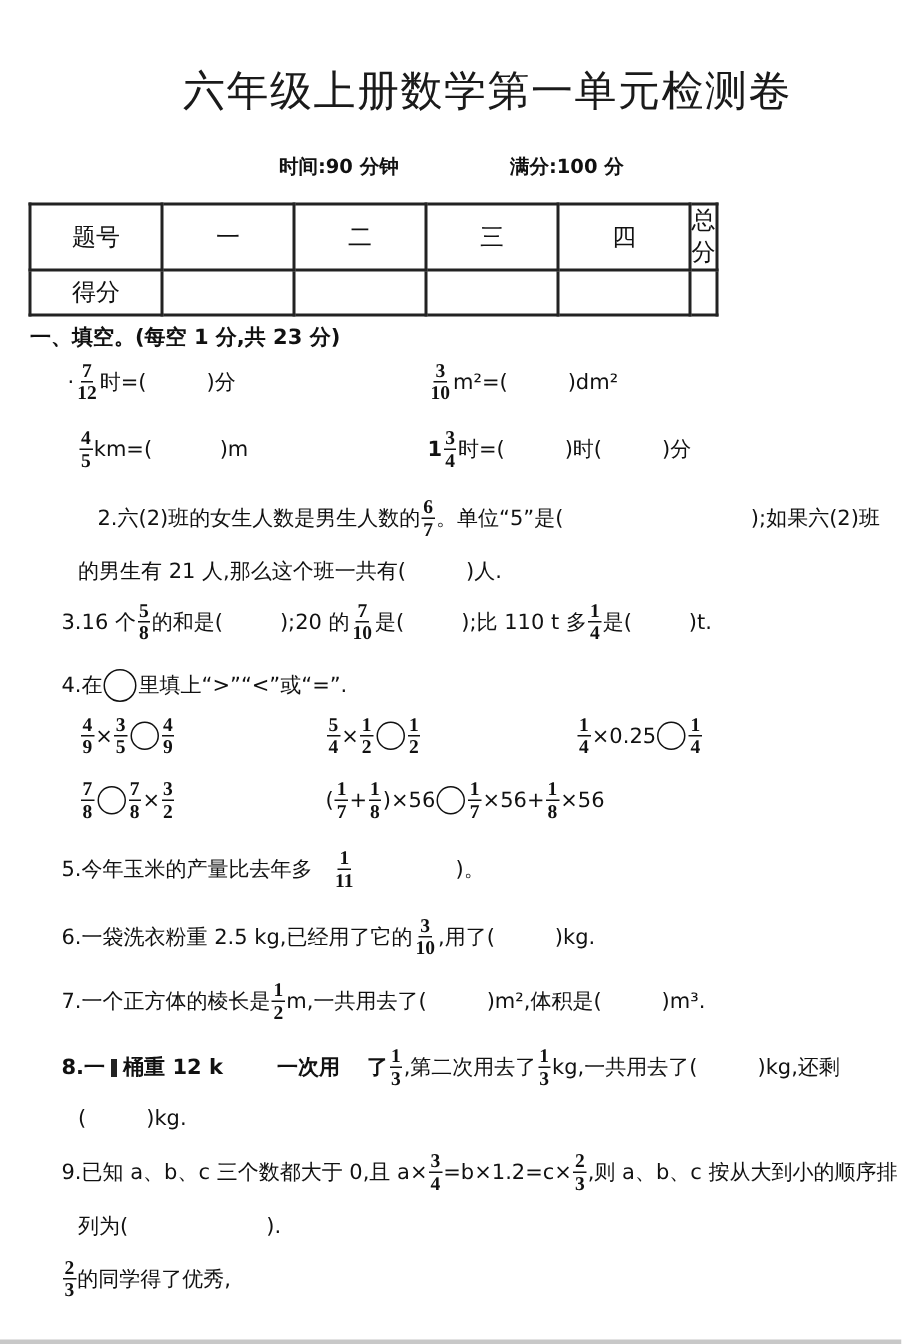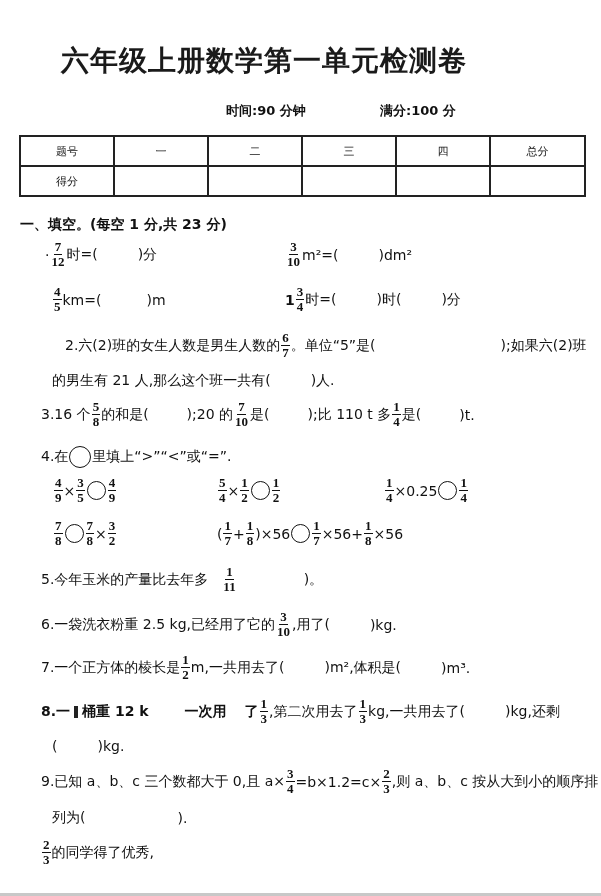--- a/index.html
+++ b/index.html
@@ -1,23 +1,23 @@
 <!DOCTYPE html>
 <html><head>
 <meta charset="utf-8">
 <style>
   html, body { margin:0; padding:0; }
   body { width:601px; height:896px; background:#ffffff; position:relative; overflow:hidden;
          font-family:"DejaVu Serif","Liberation Serif",serif; color:#111; }
   .abs { position:absolute; white-space:nowrap; }
-  .title { left:0; width:528px; top:42px; text-align:center; font-size:28px; letter-spacing:1px;
-           font-family:"DejaVu Serif","Liberation Serif",serif; font-weight:bold; color:#1a1a1a; }
-  .meta { top:102px; font-size:13px; font-weight:bold; font-family:"DejaVu Sans","Liberation Sans",sans-serif;margin-left:40px; }
-  table.score { position:absolute; left:19px; top:135px; width:567px; height:59px; border-collapse:collapse;
-                font-family:"DejaVu Sans","Liberation Sans",sans-serif; font-size:11px; }
+  .title { left:0; width:528px; top:42px; text-align:right; font-size:28px; letter-spacing:1px;
+           font-family:"DejaVu Serif","Liberation Serif",serif; font-weight:normal; color:#1a1a1a; }
+  .meta { top:102px; font-size:13px; font-weight:bold; font-family:"DejaVu Sans","Liberation Sans",sans-serif; }
+  table.score { position:absolute; left:19px; top:135px; width:460px; height:59px; border-collapse:collapse;
+                font-family:"DejaVu Sans","Liberation Sans",sans-serif; font-size:16px; }
   table.score td { border:2px solid #222; text-align:center; padding:0; height:28px; }
   .line { font-size:14px; font-family:"DejaVu Sans","Liberation Sans",sans-serif; display:flex; align-items:center; }
   .sec { font-weight:bold; font-size:14px; }
   .frac { display:inline-flex; flex-direction:column; align-items:center; vertical-align:middle;
           font-size:13px; line-height:14px; margin:0 1px; font-family:"Liberation Serif","DejaVu Serif",serif; font-weight:bold; }
   .frac .num { border-bottom:1.3px solid #111; padding:0 1px; }
   .frac .den { padding:0 1px; }
   .circle { display:inline-block; width:17px; height:17px; border:1.6px solid #111; border-radius:50%;
             vertical-align:middle; margin:0 1px; }
   .gap { display:inline-block; }

